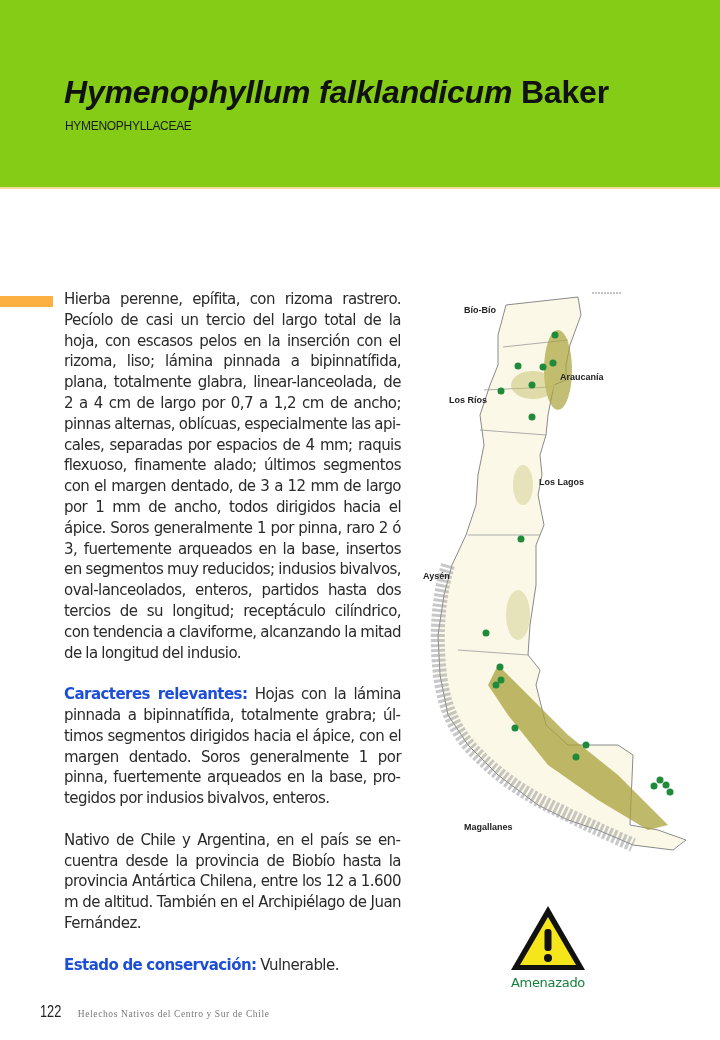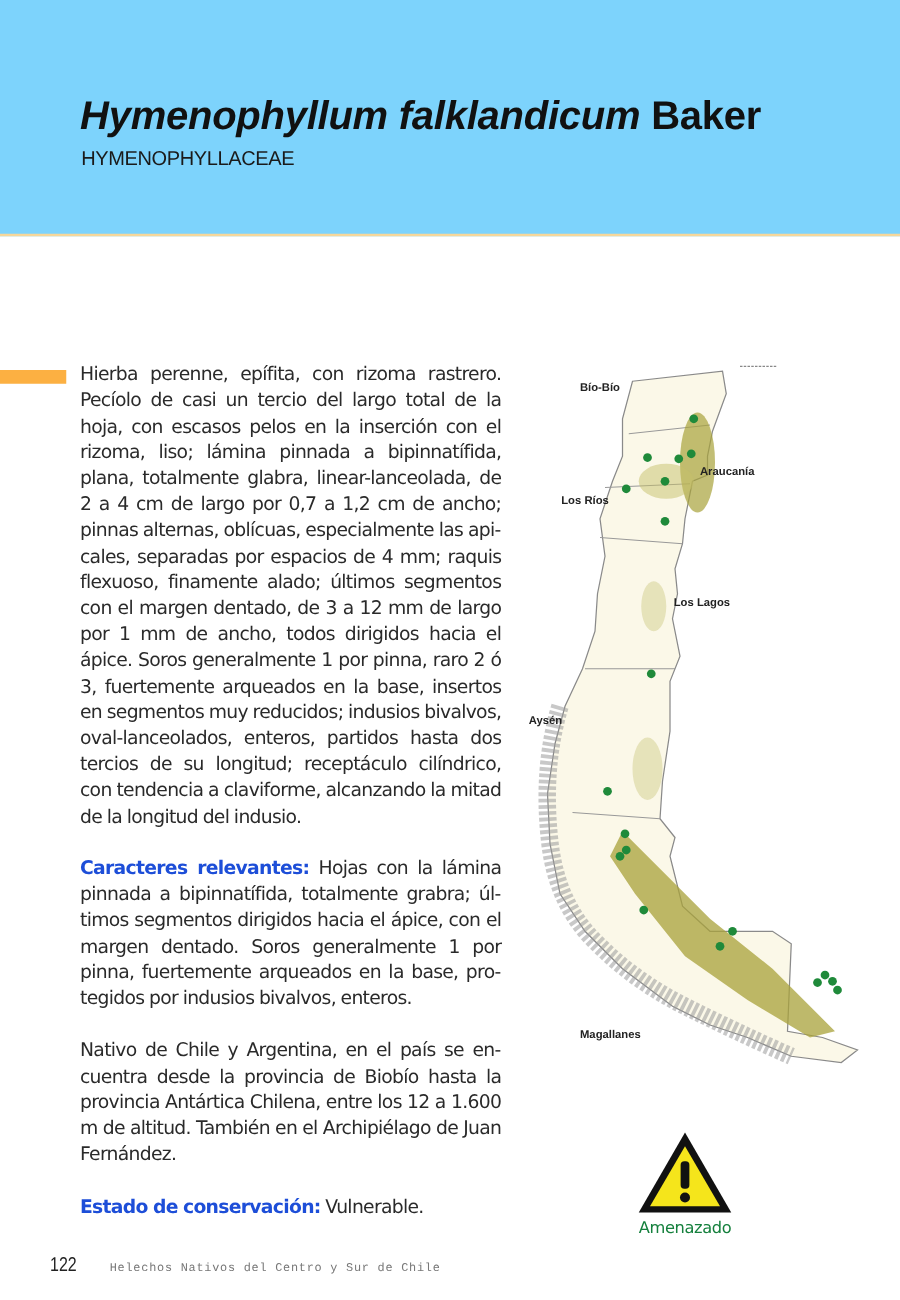--- a/index.html
+++ b/index.html
@@ -1,30 +1,30 @@
 <!DOCTYPE html>
 <html><head>
 <meta charset="utf-8">
 <style>
   html, body { margin:0; padding:0; background:#ffffff; }
   body { width:720px; height:1040px; position:relative; overflow:hidden; font-family:"DejaVu Sans", sans-serif; color:#222; }
-  .header { position:absolute; left:0; top:0; width:720px; height:187px; background:#7dd3fc; border-bottom:2px solid #f6d79a; }
+  .header { position:absolute; left:0; top:0; width:720px; height:187px; background:#84cc16; border-bottom:2px solid #f6d79a; }
   .title { position:absolute; left:64px; top:74px; font-family:"Liberation Sans", sans-serif; font-weight:bold; font-size:32px; color:#111; letter-spacing:-0.2px; white-space:nowrap; }
   .title .sp { font-style:italic; }
-  .family { position:absolute; left:65px; top:119px; font-family:"Liberation Sans", sans-serif; font-size:16px; color:#1a1a1a; letter-spacing:-0.3px; }
+  .family { position:absolute; left:65px; top:119px; font-family:"Liberation Sans", sans-serif; font-size:12px; color:#1a1a1a; letter-spacing:-0.3px; }
   .accent { position:absolute; left:0; top:296px; width:53px; height:11px; background:#fcb042; }
   .text { position:absolute; left:64px; top:289px; width:337px; font-size:15px; line-height:20.8px; color:#2a2a2a; text-align:justify; font-family:"DejaVu Sans", sans-serif; letter-spacing:-0.55px; word-spacing:-0.5px; }
   .text p { margin:0 0 20.8px 0; hyphens:manual; }
   .text b { font-weight:bold; color:#1d4ed8; }
   .map { position:absolute; left:418px; top:285px; width:310px; height:600px; }
   .warn { position:absolute; left:508px; top:903px; width:80px; height:70px; }
   .warn-label { position:absolute; left:506px; top:975px; width:84px; text-align:center; font-size:13px; color:#15803d; font-family:"DejaVu Sans", sans-serif; letter-spacing:-0.3px; }
   .footer { position:absolute; left:40px; top:1002px; white-space:nowrap; }
   .page-num { font-family:"Liberation Sans", sans-serif; font-size:16px; color:#222; transform:scaleX(0.8); display:inline-block; transform-origin:left; margin-right:-4px; }
-  .book-title { font-family:Liberation Mono, monospace; font-size:9.5px; color:#777; letter-spacing:0.6px; margin-left:20px; }
+  .book-title { font-family:Liberation Serif, serif; font-size:9.5px; color:#777; letter-spacing:0.6px; margin-left:10px; }
   .map-label { font-family:"Liberation Sans", sans-serif; font-size:9px; font-weight:bold; fill:#222; }
 </style>
 </head>
 <body>
 
 <div class="header">
   <div class="title">
     <span class="sp">Hymenophyllum falklandicum</span>
     <span>Baker</span>
   </div>

